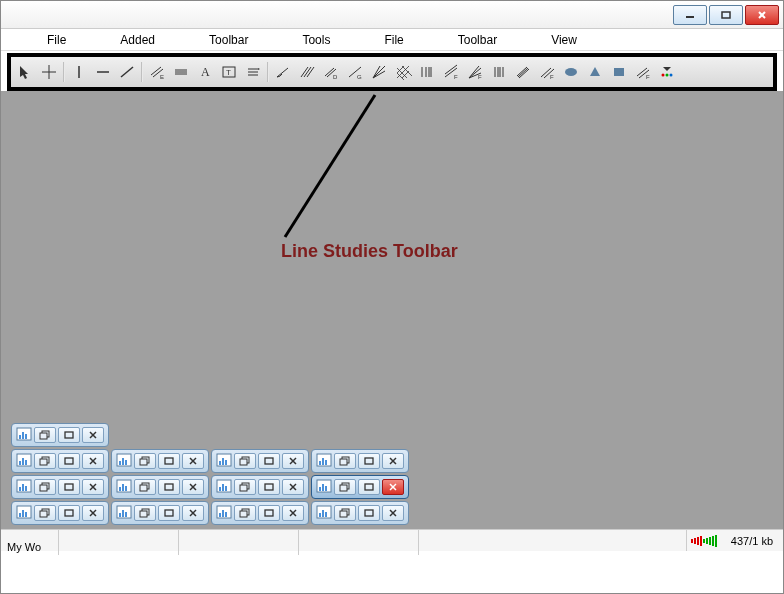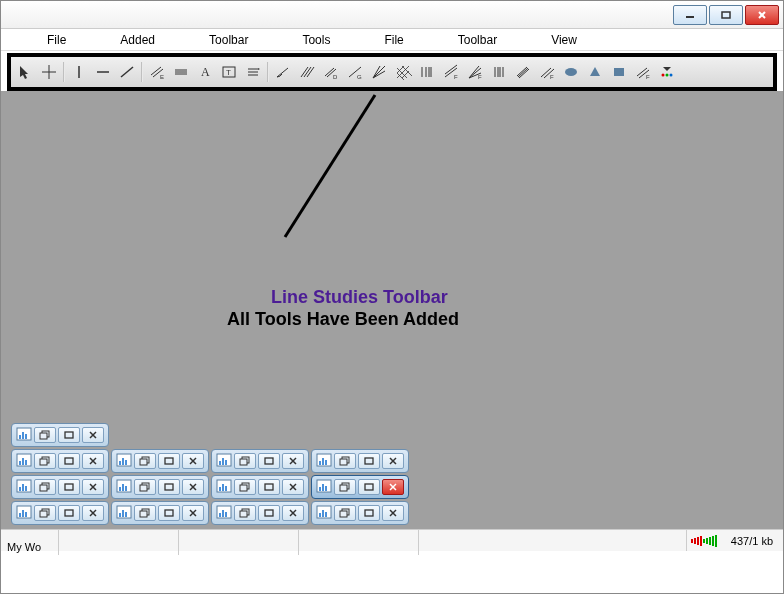--- a/index.html
+++ b/index.html
@@ -63,21 +63,21 @@
 .tbtn svg { width: 18px; height: 18px; }
 .sep { width:2px; height: 20px; background: linear-gradient(to right,#aaa,#fff); margin:0 2px; }
 
 .workspace {
   position: relative;
   height: 438px;
   background: #a0a0a0;
   overflow: hidden;
 }
 .annot-line { position:absolute; left: 254px; top: 0; }
-.annot1 { position:absolute; left: 270px; top: 150px; font-weight:bold; font-size:18px; color:#4c1d95;margin-top:46px; }
+.annot1 { position:absolute; left: 280px; top: 150px; font-weight:bold; font-size:18px; color:#7f1d1d; }
 .annot2 { position:absolute; left: 226px; top: 218px; font-weight:bold; font-size:18px; color:#000; }
 
 .mdi-grid {
   position:absolute; left:10px; bottom:4px;
   display:flex; flex-direction:column; gap:2px;
 }
 .mdi-row { display:flex; gap:2px; }
 .mdi-win {
   display:flex; gap:2px; align-items:center;
   background: linear-gradient(#dce9f6,#bcd4e8);
@@ -321,21 +321,20 @@
         </svg>
       </div>
     </div>
 </div>
 
 <div class="workspace">
   <svg class="annot-line" width="140" height="150">
     <line x1="120" y1="4" x2="30" y2="146" stroke="#000" stroke-width="3"></line>
   </svg>
   <div class="annot1">Line Studies Toolbar</div>
-  <div class="annot2">All Tools Have Been Added</div>
 
   <div class="mdi-grid" id="mdi-grid">
       <div class="mdi-row">
         <div class="mdi-win">
           <span><svg class="icon" viewBox="0 0 16 14">
               <rect x="1" y="1" width="14" height="12" fill="#fff" stroke="#5a7fa0"></rect>
               <rect x="3" y="8" width="2" height="4" fill="#4a90d9"></rect>
               <rect x="6" y="5" width="2" height="7" fill="#4a90d9"></rect>
               <rect x="9" y="7" width="2" height="5" fill="#4a90d9"></rect>
             </svg></span>

